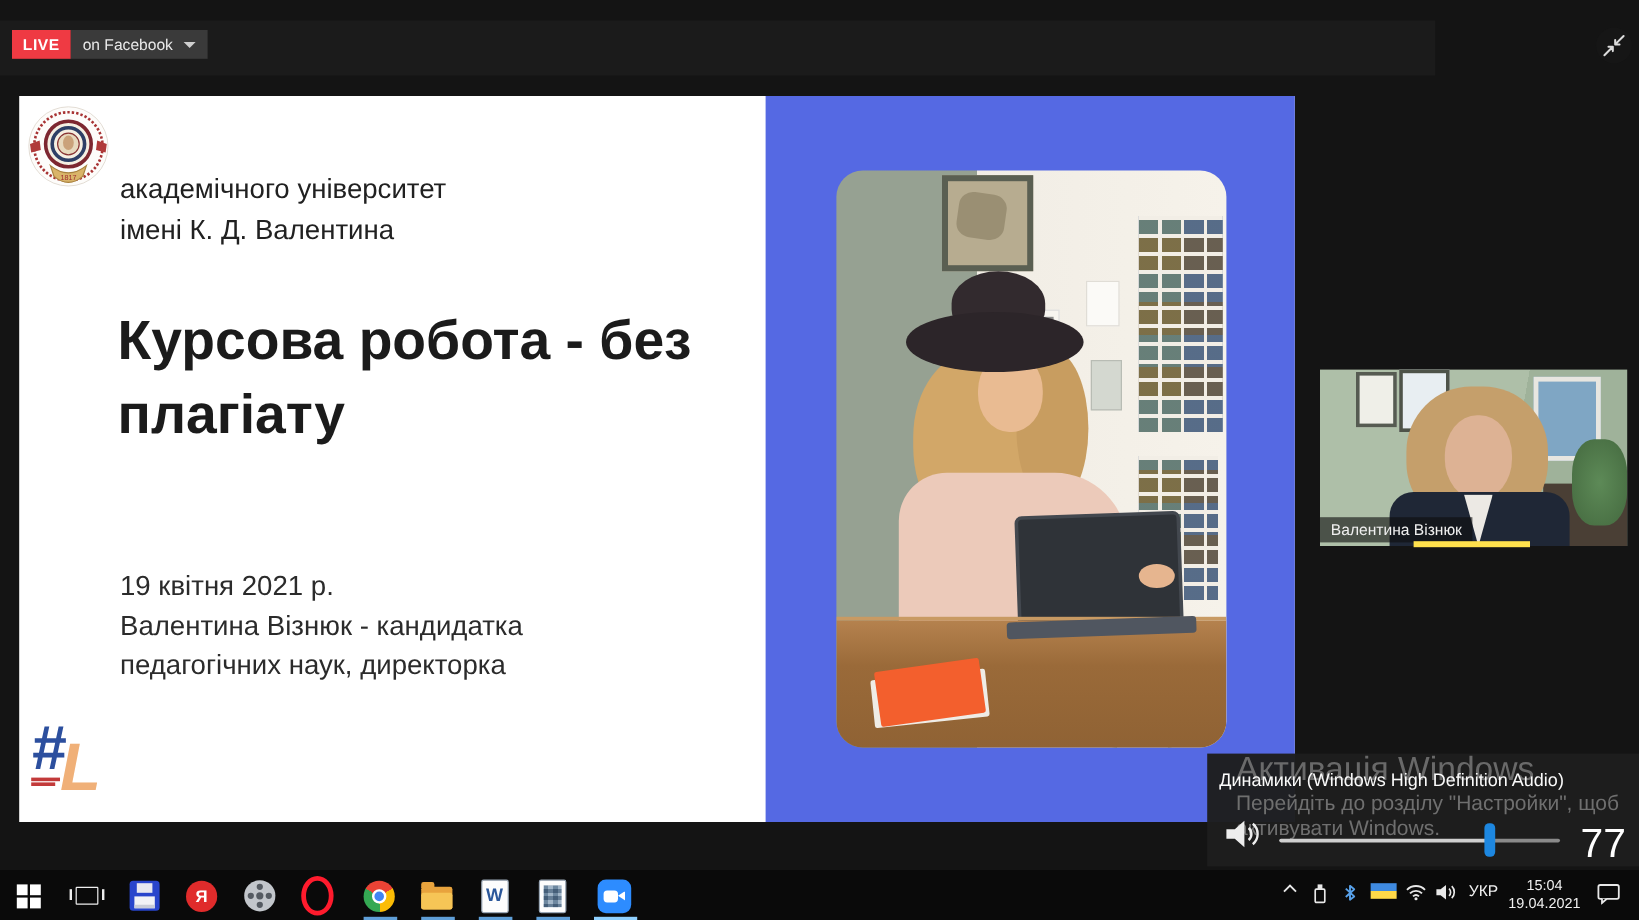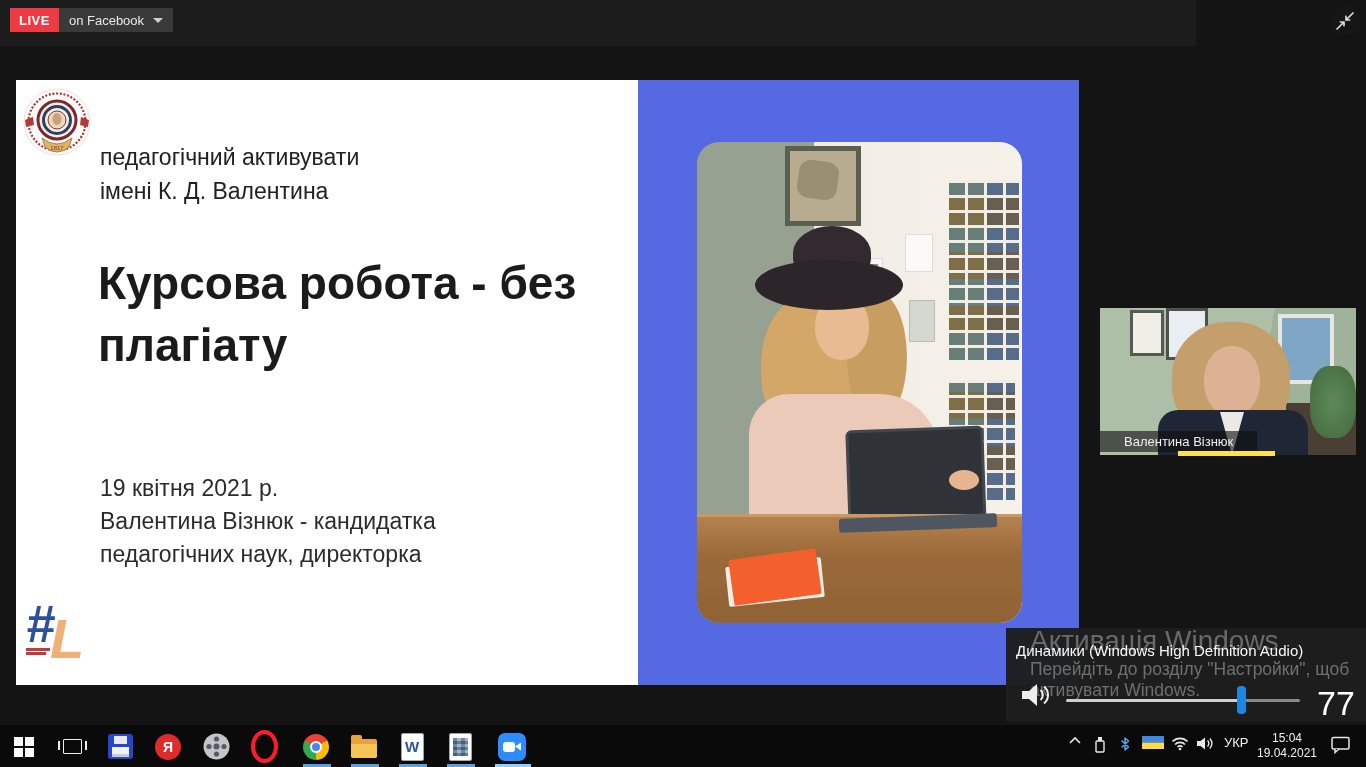--- a/index.html
+++ b/index.html
@@ -1,21 +1,21 @@
 <!DOCTYPE html>
 <html><head>
 <meta charset="utf-8">
 <style>
   html,body{margin:0;padding:0;background:#121212;width:1366px;height:767px;overflow:hidden;
     font-family:"Liberation Sans",sans-serif;}
   .a{position:absolute;}
   #screen{position:relative;width:1366px;height:767px;background:#141414;}
 
   
-  #topbar{left:0;top:0;width:1196px;height:46px;background:#1b1b1b;}
+  #topbar{left:0;top:17px;width:1196px;height:46px;background:#1b1b1b;}
   #live-badge{left:10px;top:8px;height:24px;display:flex;align-items:stretch;font-size:13px;}
   #live-red{background:#ef3a43;color:#fff;font-weight:bold;display:flex;align-items:center;
     padding:0 9px;letter-spacing:.5px;}
   #live-gray{background:#3a3a3a;color:#e9e9e9;display:flex;align-items:center;gap:9px;
     padding:0 10px;cursor:pointer;}
   .caret{width:0;height:0;border-left:5px solid transparent;border-right:5px solid transparent;
     border-top:5px solid #cfcfcf;}
   #collapse-btn{left:1330px;top:6px;width:30px;height:30px;border-radius:50%;background:#161616;
     display:flex;align-items:center;justify-content:center;cursor:pointer;}
 
@@ -77,21 +77,21 @@
   #vt-frame2{left:66px;top:0;width:36px;height:46px;background:#e8eef2;border:3px solid #4e5349;}
   #vt-pic{left:178px;top:6px;width:48px;height:62px;background:#7fa6c4;border:4px solid #e8e6e0;}
   #vt-shelf{left:186px;bottom:0;width:70px;height:52px;background:#4a3f35;}
   #vt-purple{left:215px;top:95px;width:34px;height:14px;background:#6a4fa0;border-radius:3px;}
   #vt-plant{left:210px;top:58px;width:46px;height:72px;background:radial-gradient(#5d8a57,#44693f);border-radius:40%;}
   #vt-hair{left:72px;top:14px;width:118px;height:118px;background:#c59f6b;border-radius:46%;}
   #vt-face{left:104px;top:38px;width:56px;height:70px;background:#ddb294;border-radius:48%;}
   #vt-body{left:58px;top:102px;width:150px;height:45px;background:#1f2736;border-radius:20px 20px 0 0;}
   #vt-shirt{left:120px;top:104px;width:24px;height:43px;background:#ece9e4;clip-path:polygon(0 0,100% 0,50% 100%);}
   #vt-name{left:0;bottom:3px;background:rgba(15,15,15,.62);color:#efefef;font-size:13px;
-    padding:3px 24px;white-space:nowrap;}
+    padding:3px 9px;white-space:nowrap;}
   #audio-bar{left:1178px;top:451px;width:97px;height:5px;background:#ffe14d;}
 
   
   #volume-popup{left:1006px;top:628px;width:360px;height:94px;background:rgba(30,30,30,.97);}
   #wm1{left:24px;top:-3px;font-size:28px;color:rgba(125,125,125,.8);white-space:nowrap;}
   #vp-device{left:10px;top:14px;font-size:15px;color:#fafafa;white-space:nowrap;}
   #wm2{left:24px;top:31px;font-size:17.5px;color:#6f6f6f;white-space:nowrap;}
   #wm3{left:24px;top:52px;font-size:17.5px;color:#6f6f6f;white-space:nowrap;}
   #vp-speaker{left:14px;top:53px;cursor:pointer;}
   #vp-track{left:60px;top:71px;width:234px;height:3px;border-radius:2px;cursor:pointer;
@@ -180,21 +180,21 @@
       <circle cx="35" cy="34" r="13.5" fill="none" stroke="#2e3f66" stroke-width="3"></circle>
       <circle cx="35" cy="34" r="9" fill="#e7d9bd" stroke="#883333" stroke-width="1"></circle>
       <ellipse cx="35" cy="33" rx="4.5" ry="6" fill="#caa27a"></ellipse>
       <path d="M3 34 l8 -3 l1 8 l-8 2 z" fill="#b03a3a"></path>
       <path d="M67 34 l-8 -3 l-1 8 l8 2 z" fill="#b03a3a"></path>
       <path d="M20 52 Q35 64 50 52 L47 61 Q35 71 23 61 Z" fill="#d9b469" stroke="#a8823f" stroke-width="1"></path>
       <text x="35" y="64" font-size="6" fill="#a03030" text-anchor="middle">1817</text>
     </svg>
 
     <div id="uni-text" class="a">
-      <div class="uni-line">педагогічний активувати</div>
+      <div class="uni-line">академічного університет</div>
       <div class="uni-line">імені К. Д. Валентина</div>
     </div>
 
     <div id="title-text" class="a">
       <div class="title-line">Курсова робота - без</div>
       <div class="title-line">плагіату</div>
     </div>
 
     <div id="meta-text" class="a">
       <div class="meta-line">19 квітня 2021 р.</div>

